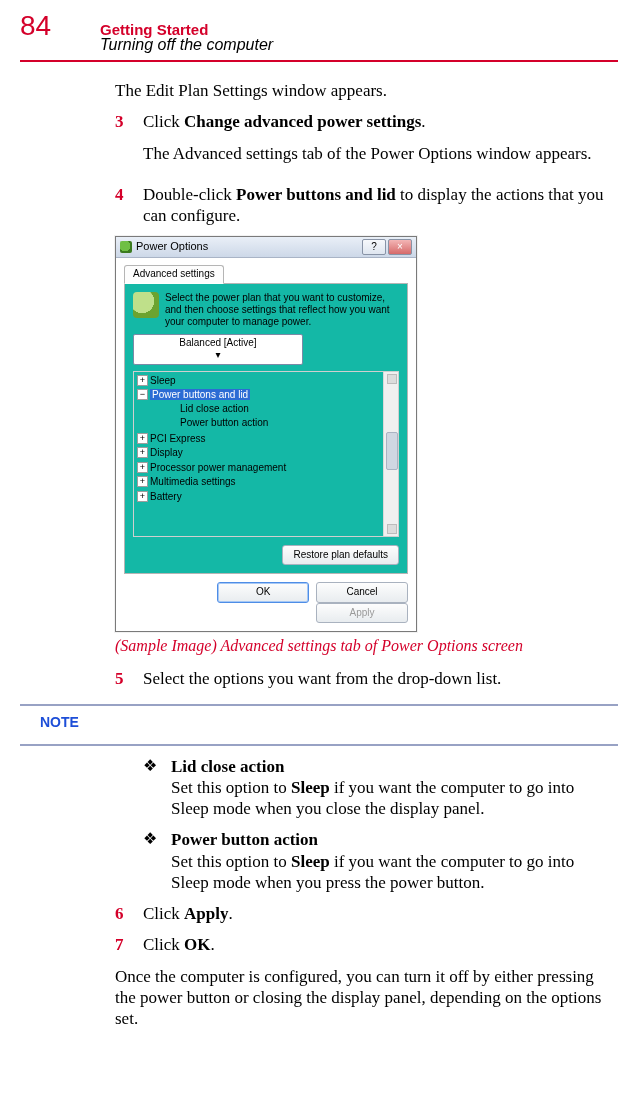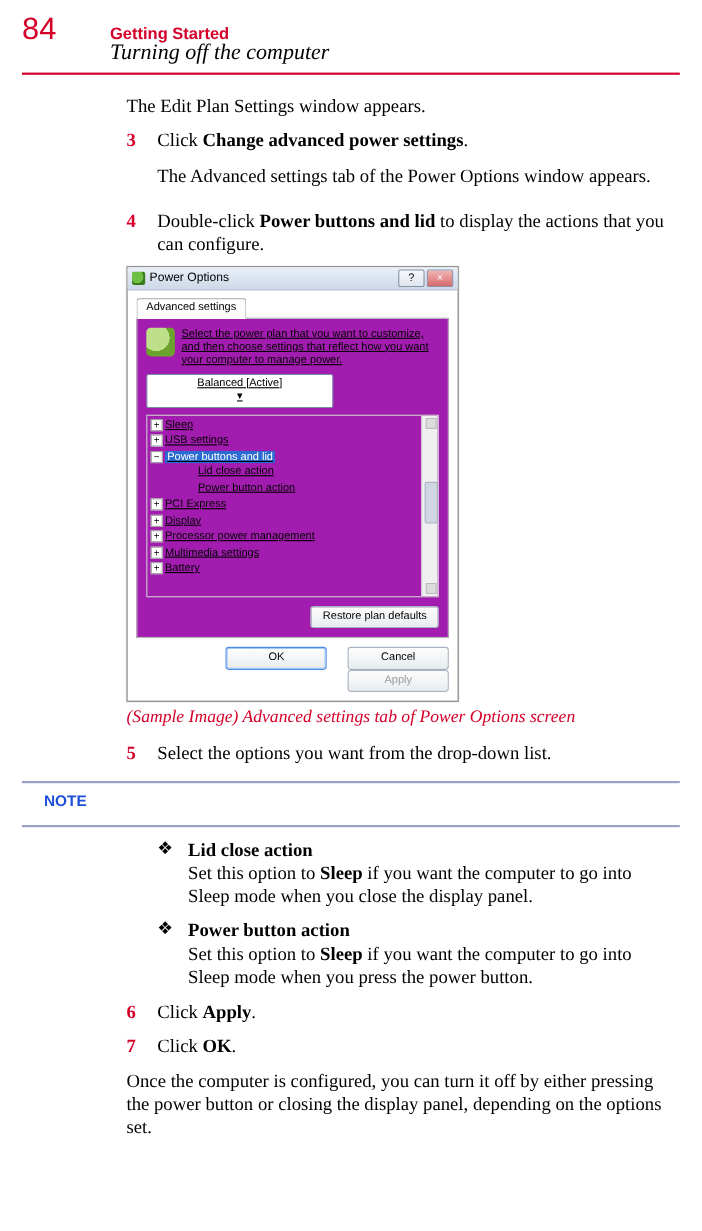--- a/index.html
+++ b/index.html
@@ -29,23 +29,23 @@
     display: flex;
     flex-direction: column;
   }
   .chapter-title {
     color: #d4002a;
     font-family: Arial, Helvetica, sans-serif;
     font-weight: bold;
     font-size: 15px;
   }
   .section-title {
-    font-family: Liberation Serif, serif;
+    font-family: Liberation Sans, sans-serif;
     font-style: italic;
-    font-size: 20px;
+    font-size: 16px;
     color: #000;
     margin-top: -2px;
   }
   .red-rule {
     height: 2px;
     background: #d4002a;
     margin: 6px 0 18px 0;
   }
   .content {
     margin-left: 95px;
@@ -169,22 +169,21 @@
     background: #fdfdfd;
     padding: 2px 8px;
     font-size: 10px;
     position: relative;
     top: 1px;
   }
   .tab-panel {
     border: 1px solid #b5b5b5;
     margin: 0 8px 8px 8px;
     padding: 8px;
-    background: #a21caf;
-    text-decoration: underline;
+    background: #14b8a6;
   }
   .desc-row {
     display:flex; gap:6px; align-items:flex-start;
     margin-bottom: 6px;
   }
   .desc-icon {
     width: 26px; height: 26px; flex-shrink:0;
     background: radial-gradient(circle at 35% 35%, #bfe08a 0 50%, #6ca32f 51% 100%);
     border-radius: 4px;
     position: relative;
@@ -231,21 +230,21 @@
   .tree li.open::before{ content:"−";}
   .tree li.leaf::before{ content:""; border:none; background:none;}
   .tree li.leaf { padding-left: 30px;}
   .tree .hl { background:#2b6cd4; color:#fff; padding:0 2px;}
   .restore-row { text-align:right; margin-top:8px;}
   .win-btn {
     display:inline-block; min-width:70px; text-align:center;
     border:1px solid #a9b2bf; border-radius:3px;
     background: linear-gradient(#fdfdfd,#e8ecef);
     padding:3px 10px; font-size:10px;
-    margin-left:16px;
+    margin-left:4px;
   }
   .win-btn.primary{
     border-color:#4e8de6;
     box-shadow: 0 0 0 1px #a6c8f5 inset;
   }
   .win-btn.disabled{ color:#9a9a9a;}
   .button-row {
     text-align:right; padding: 0 8px 8px 8px;
   }
 </style>
@@ -300,21 +299,20 @@
           <div class="desc-icon"></div>
           <div class="desc-text">Select the power plan that you want to customize, and then choose settings that reflect how you want your computer to manage power.</div>
         </div>
         <div class="plan-dd">
           <span>Balanced [Active]</span>
           <span>▾</span>
         </div>
         <div class="tree">
           <ul>
             <li>Sleep</li>
-            <li>USB settings</li>
             <li class="open"><span class="hl">Power buttons and lid</span>
               <ul>
                 <li class="leaf">Lid close action</li>
                 <li class="leaf">Power button action</li>
               </ul>
             </li>
             <li>PCI Express</li>
             <li>Display</li>
             <li>Processor power management</li>
             <li>Multimedia settings</li>

